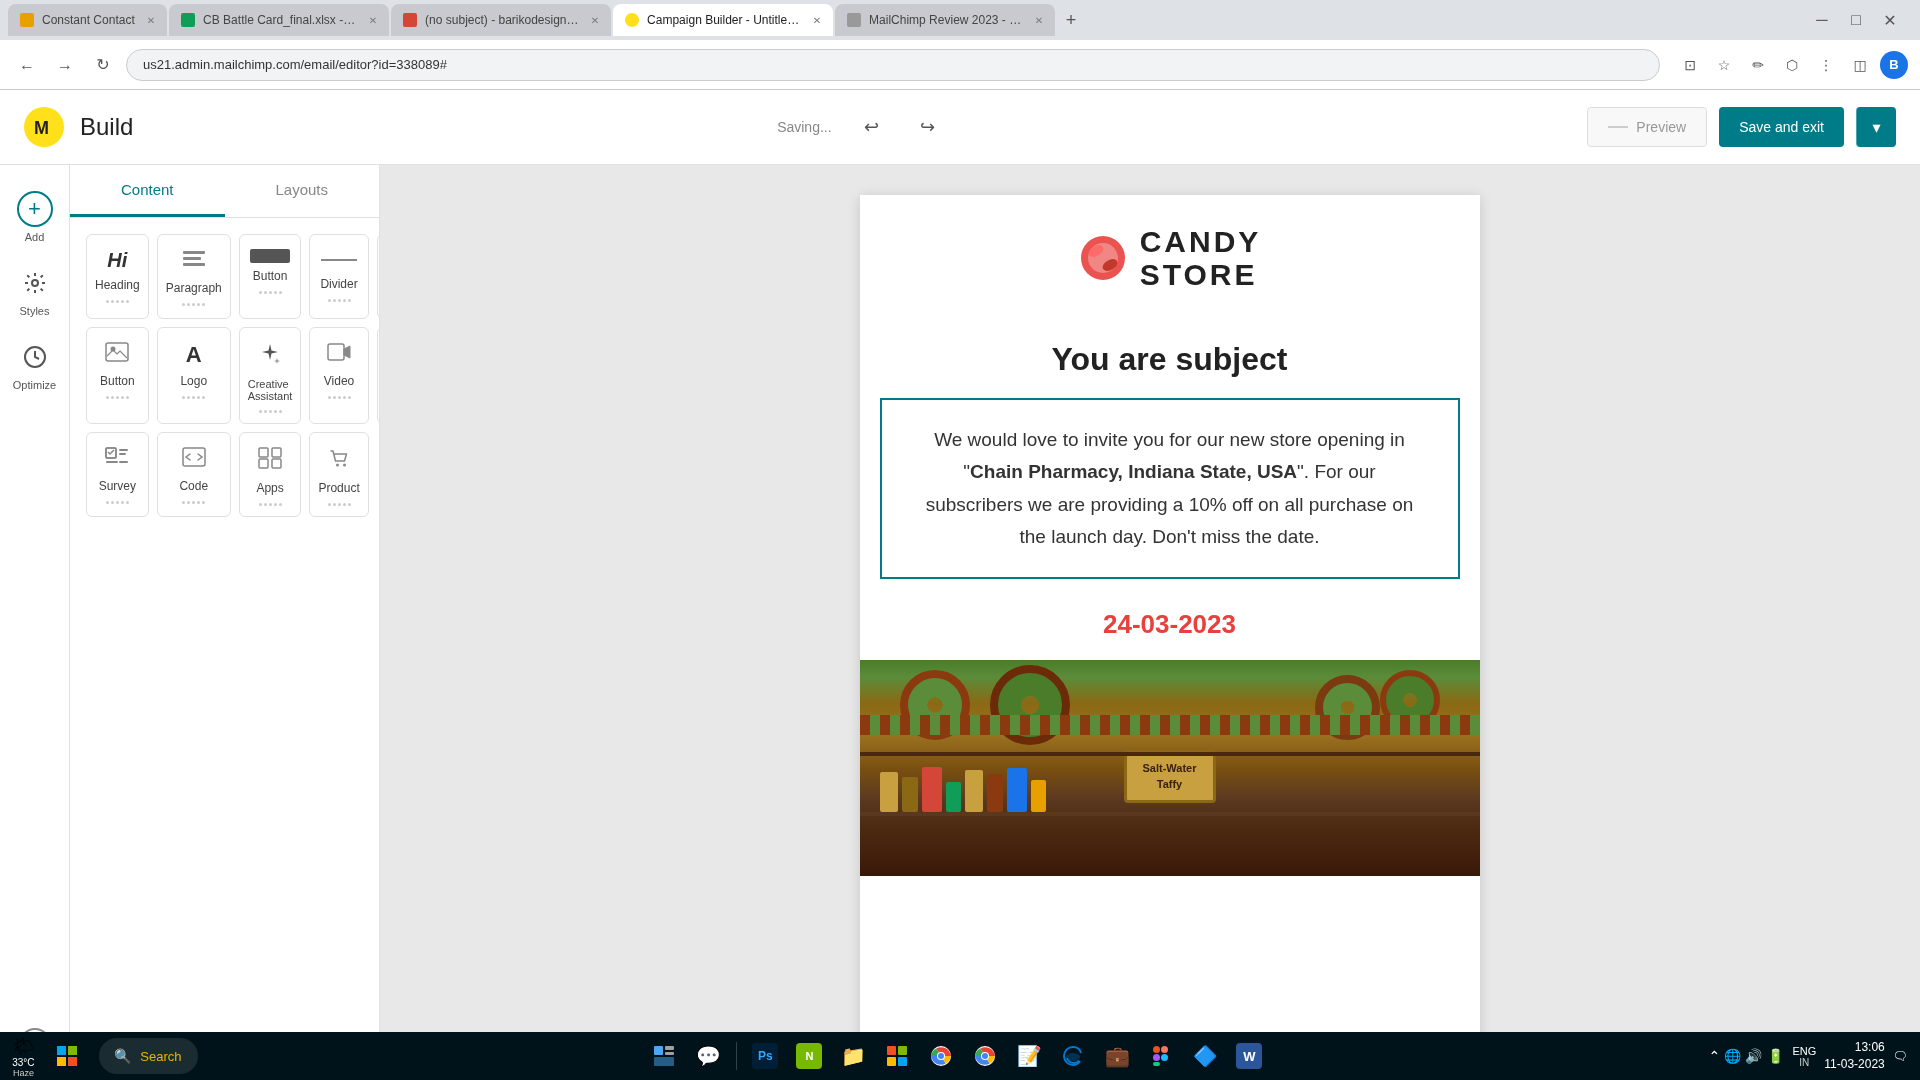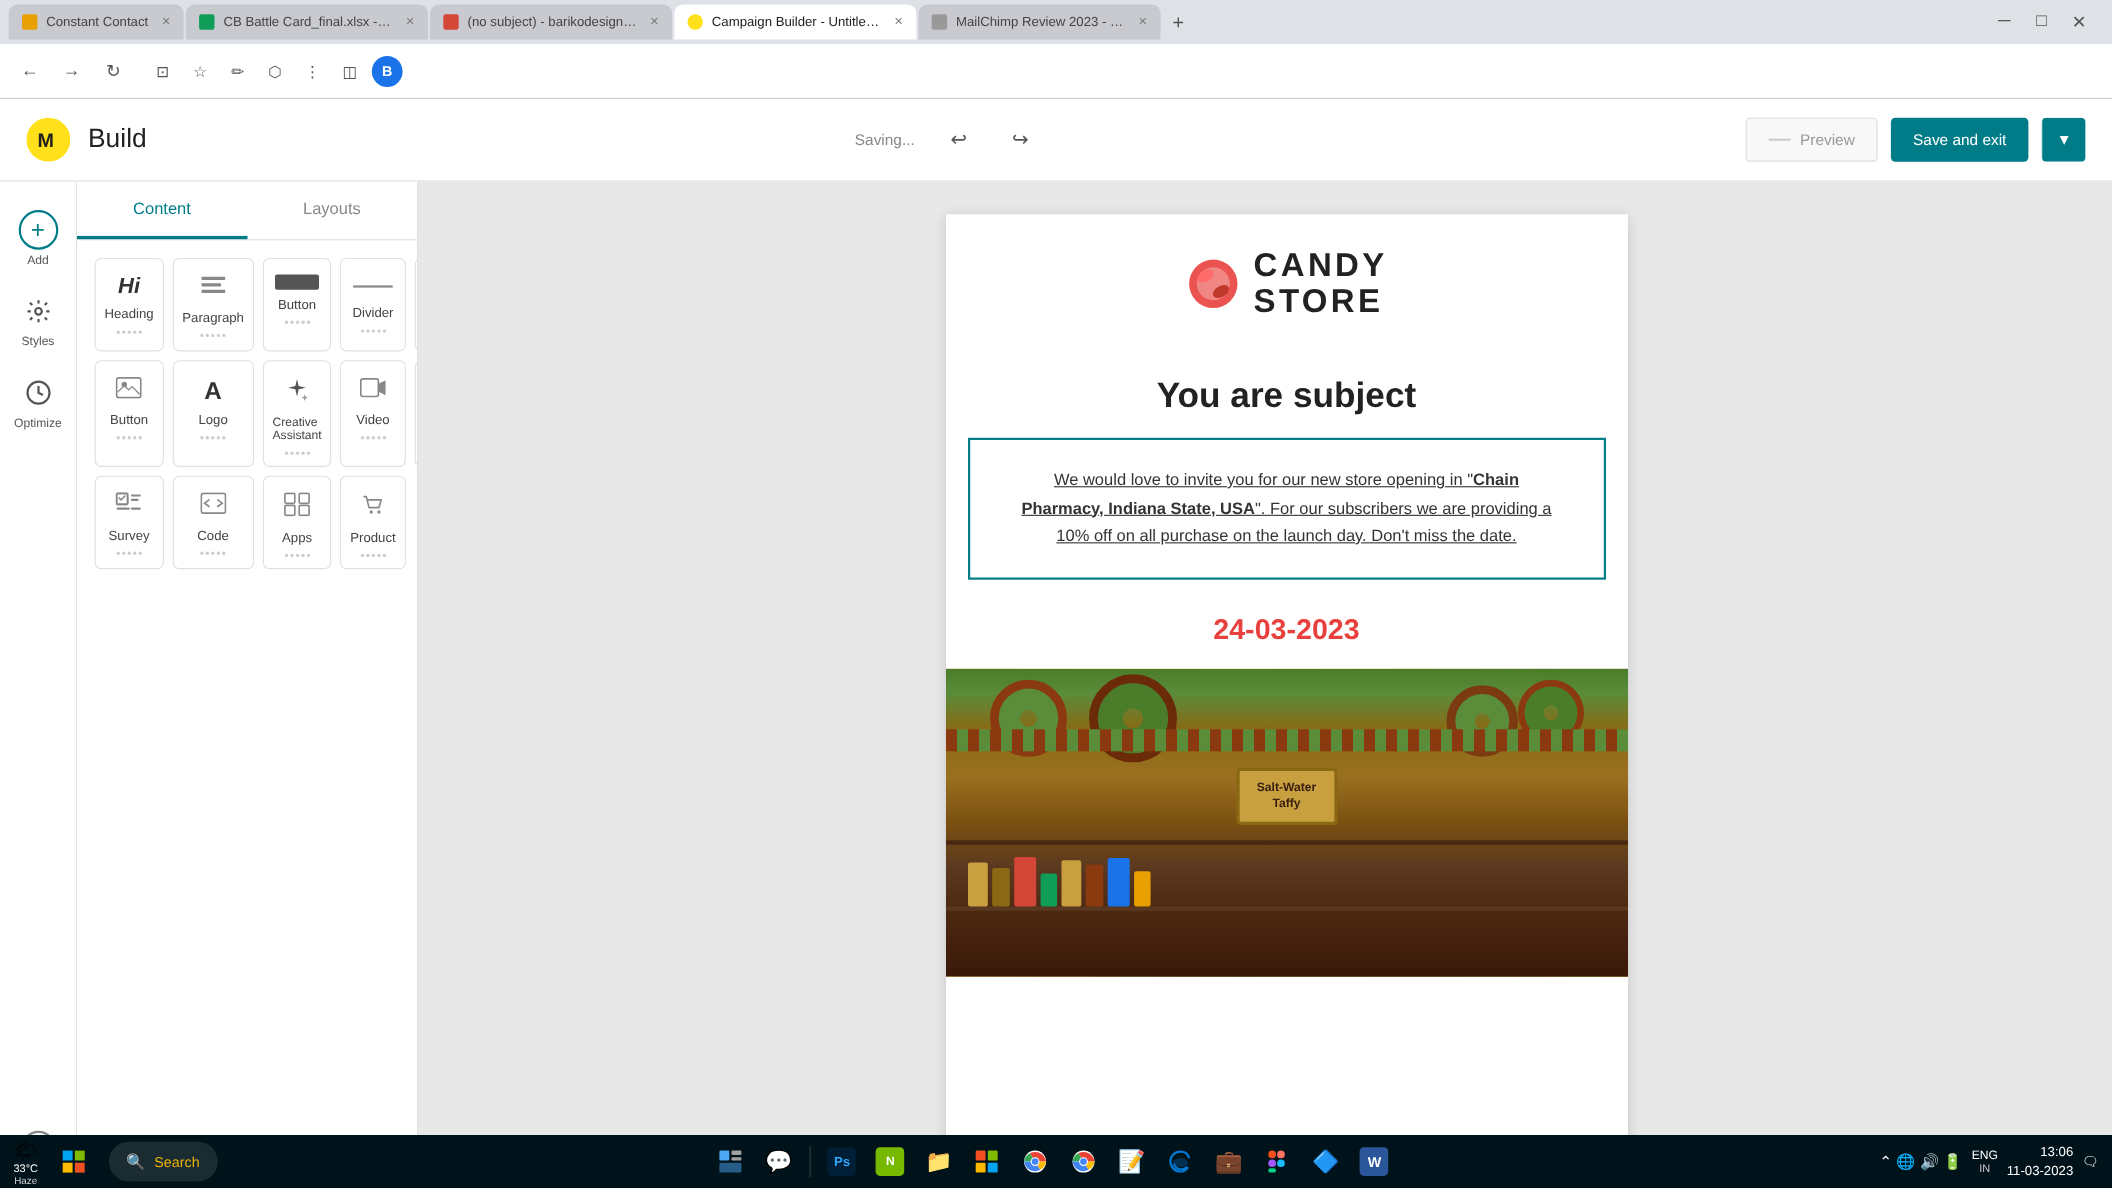--- a/index.html
+++ b/index.html
@@ -66,27 +66,27 @@
     .email-canvas { width: 620px; background: #fff; box-shadow: 0 2px 12px rgba(0,0,0,0.15); margin-left: 39px; }
 
     
     .email-header { background: #fff; padding: 30px 20px; display: flex; align-items: center; justify-content: center; }
     .candy-store-logo { display: flex; align-items: center; gap: 12px; }
 
     .email-invite { text-align: center; padding: 20px 40px 10px; }
     .invite-title { font-size: 32px; font-weight: 700; color: #222; }
 
     .email-body-section { border: 2px solid #007c89; margin: 10px 20px; padding: 24px 40px; }
-    .body-text { font-size: 15px; color: #333; line-height: 1.7; text-align: center; text-decoration: underline; }
+    .body-text { font-size: 19px; color: #333; line-height: 1.7; text-align: center; }
     .bold-italic { font-weight: 700; }
 
     .date-section { text-align: center; padding: 20px; }
     .date-text { font-size: 26px; font-weight: 700; color: #e8403d; }
 
-    .store-image { width: 100%; height: 280px; background: linear-gradient(135deg, #8B6914 0%, #c8a040 30%, #6a4c1a 60%, #8B6914 100%); display: flex; align-items: center; justify-content: center; overflow: hidden; }
+    .store-image { width: 100%; height: 216px; background: linear-gradient(135deg, #8B6914 0%, #c8a040 30%, #6a4c1a 60%, #8B6914 100%); display: flex; align-items: center; justify-content: center; overflow: hidden; }
 
     
     .taskbar { position: fixed; bottom: 0; left: 0; right: 0; height: 48px; background: #00131a; display: flex; align-items: center; padding: 0 12px; gap: 4px; z-index: 100; }
     .taskbar-search { display: flex; align-items: center; gap: 8px; background: rgba(255,255,255,0.1); border-radius: 20px; padding: 4px 16px; height: 36px; cursor: pointer; margin: 0 8px; }
     .taskbar-search-icon { color: #fff; font-size: 14px; }
     .taskbar-search-text { color: #eab308; font-size: 13px; }
     .taskbar-apps { display: flex; align-items: center; gap: 4px; flex: 1; justify-content: center; }
     .taskbar-app { width: 40px; height: 40px; border-radius: 6px; display: flex; align-items: center; justify-content: center; cursor: pointer; position: relative; }
     .taskbar-right { display: flex; align-items: center; gap: 8px; margin-left: auto; }
     .taskbar-time { color: #fff; font-size: 12px; text-align: right; }
@@ -129,20 +129,21 @@
       <div style="width:28px;height:28px;display:flex;align-items:center;justify-content:center;cursor:pointer;color:#555;">─</div>
       <div style="width:28px;height:28px;display:flex;align-items:center;justify-content:center;cursor:pointer;color:#555;">□</div>
       <div style="width:28px;height:28px;display:flex;align-items:center;justify-content:center;cursor:pointer;color:#555;">✕</div>
     </div>
   </div>
 
   <div class="address-bar-row">
     <button class="nav-btn">←</button>
     <button class="nav-btn">→</button>
     <button class="nav-btn">↻</button>
+    <input class="address-input" type="text" value="us21.admin.mailchimp.com/email/editor?id=338089#" style="">
     <div class="toolbar-icons">
       <button class="toolbar-icon">⊡</button>
       <button class="toolbar-icon">☆</button>
       <button class="toolbar-icon">✏</button>
       <button class="toolbar-icon">⬡</button>
       <button class="toolbar-icon">⋮</button>
       <button class="toolbar-icon">◫</button>
       <div class="profile-circle">B</div>
     </div>
   </div>

